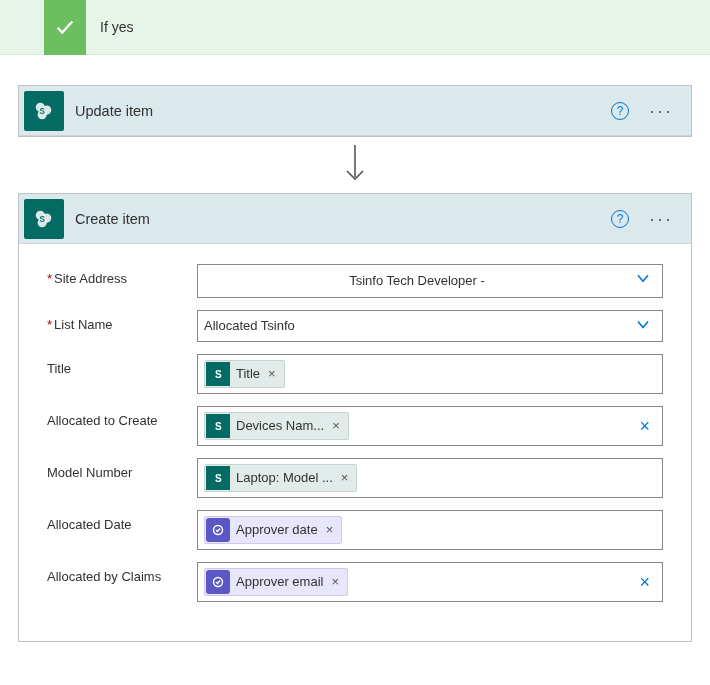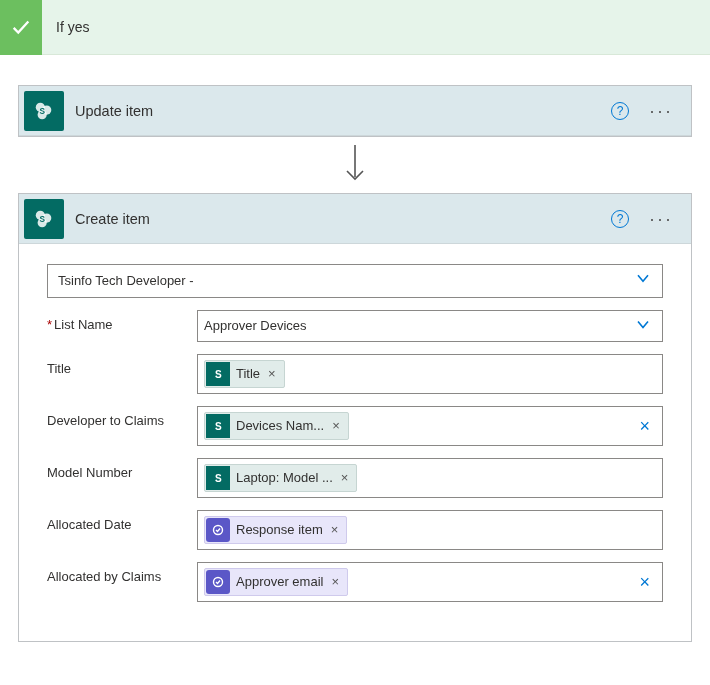--- a/index.html
+++ b/index.html
@@ -10,20 +10,21 @@
     background: #fff;
     width: 710px;
     padding: 0;
   }
   .condition-header {
     background: #e6f4ea;
     display: flex;
     align-items: center;
     height: 55px;
     border-bottom: 1px solid #d8e8d8;
+    padding-left: 44px;
   }
   .condition-check {
     width: 42px;
     height: 55px;
     background: #6cbf5f;
     display: flex;
     align-items: center;
     justify-content: center;
   }
   .condition-check svg { width: 22px; height: 22px; }
@@ -118,21 +119,21 @@
     flex: 1;
     border: 1px solid #8a8886;
     min-height: 32px;
     display: flex;
     align-items: center;
     padding: 3px 6px;
     position: relative;
     background: #fff;
   }
   .field-input.multiline {
-    flex-direction: row;
+    flex-direction: column;
     align-items: center;
     padding: 6px 36px 6px 10px;
     line-height: 1.5;
   }
   .field-text {
     flex: 1;
     font-size: 13px;
     color: #323130;
   }
   .chevron-down {
@@ -248,35 +249,36 @@
       <div class="action-header-right">
         <div class="help-icon">?</div>
         <div class="ellipsis">···</div>
       </div>
     </div>
 
     <div class="fields">
 
       
       <div class="field-row">
+        <div class="field-label req">Site Address</div>
         <div class="field-input multiline">
           <span>Tsinfo Tech Developer -</span>
           <span class="chevron-down">
             <svg viewBox="0 0 14 14" fill="none" stroke="#0078d4" stroke-width="1.6">
                 <polyline points="2,4 7,10 12,4"></polyline>
               </svg>
           </span>
         </div>
       </div>
 
       
       <div class="field-row">
         <div class="field-label req">List Name</div>
         <div class="field-input">
-          <span class="field-text">Approver Devices</span>
+          <span class="field-text">Allocated Tsinfo</span>
           <span class="chevron-down">
             <svg viewBox="0 0 14 14" fill="none" stroke="#0078d4" stroke-width="1.6">
                 <polyline points="2,4 7,10 12,4"></polyline>
               </svg>
           </span>
         </div>
       </div>
 
       
       <div class="field-row">
@@ -289,21 +291,21 @@
                 </svg>
             </span>
             <span class="token-text">Title</span>
             <span class="token-x">×</span>
           </span>
         </div>
       </div>
 
       
       <div class="field-row">
-        <div class="field-label">Developer to Claims</div>
+        <div class="field-label">Allocated to Create</div>
         <div class="field-input">
           <span class="token">
             <span class="token-icon sp">
               <svg viewBox="0 0 14 14">
                   <text x="4" y="11" font-size="10" font-weight="bold" fill="#fff">S</text>
                 </svg>
             </span>
             <span class="token-text">Devices Nam...</span>
             <span class="token-x">×</span>
           </span>
@@ -333,21 +335,21 @@
       <div class="field-row">
         <div class="field-label">Allocated Date</div>
         <div class="field-input">
           <span class="token purple">
             <span class="token-icon apr">
               <svg viewBox="0 0 14 14" fill="none" stroke="#fff" stroke-width="1.4">
                   <circle cx="7" cy="7" r="4.5"></circle>
                   <polyline points="5,7 6.5,8.5 9,5.5"></polyline>
                 </svg>
             </span>
-            <span class="token-text">Response item</span>
+            <span class="token-text">Approver date</span>
             <span class="token-x">×</span>
           </span>
         </div>
       </div>
 
       
       <div class="field-row">
         <div class="field-label">Allocated by Claims</div>
         <div class="field-input">
           <span class="token purple">

